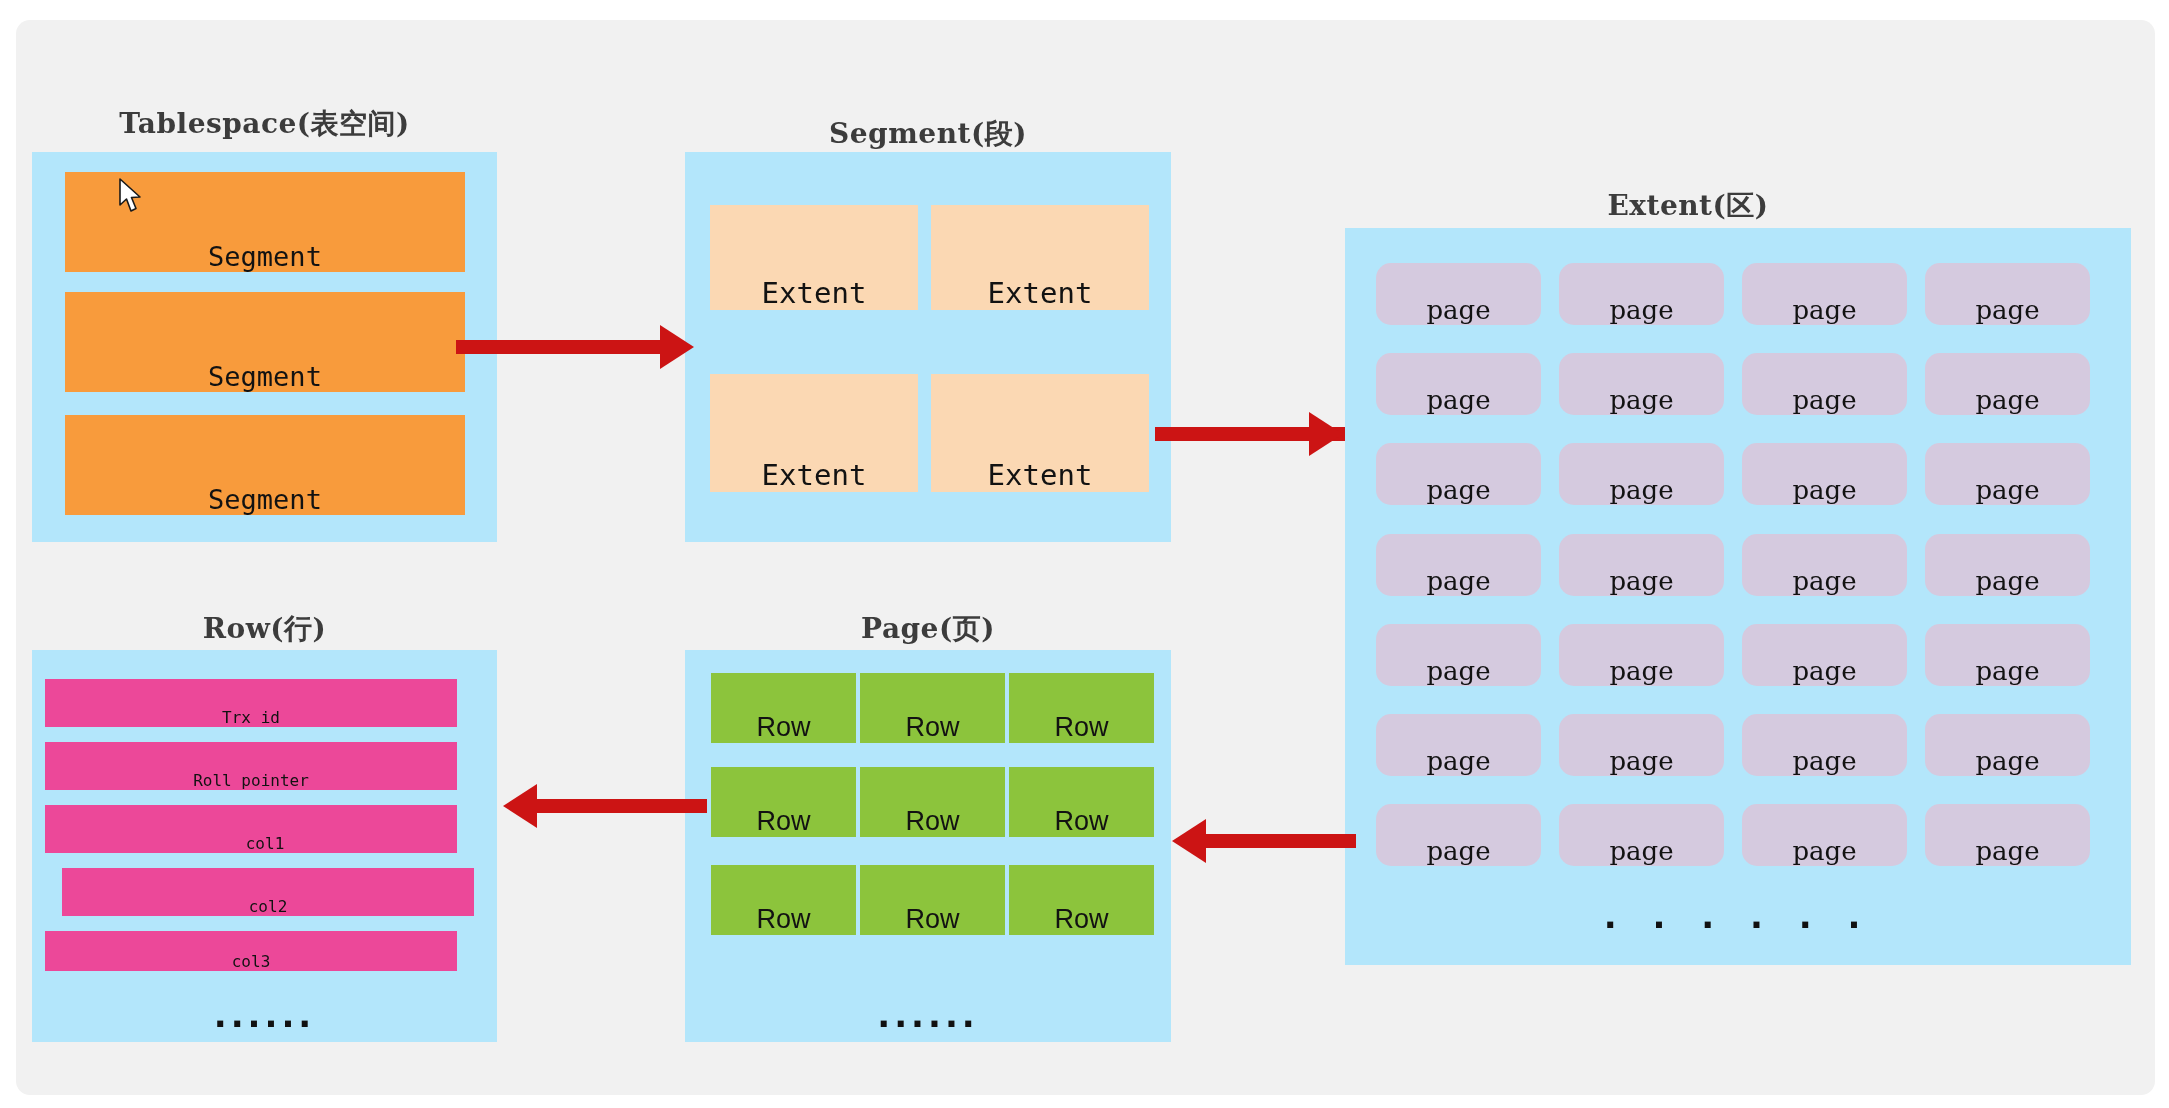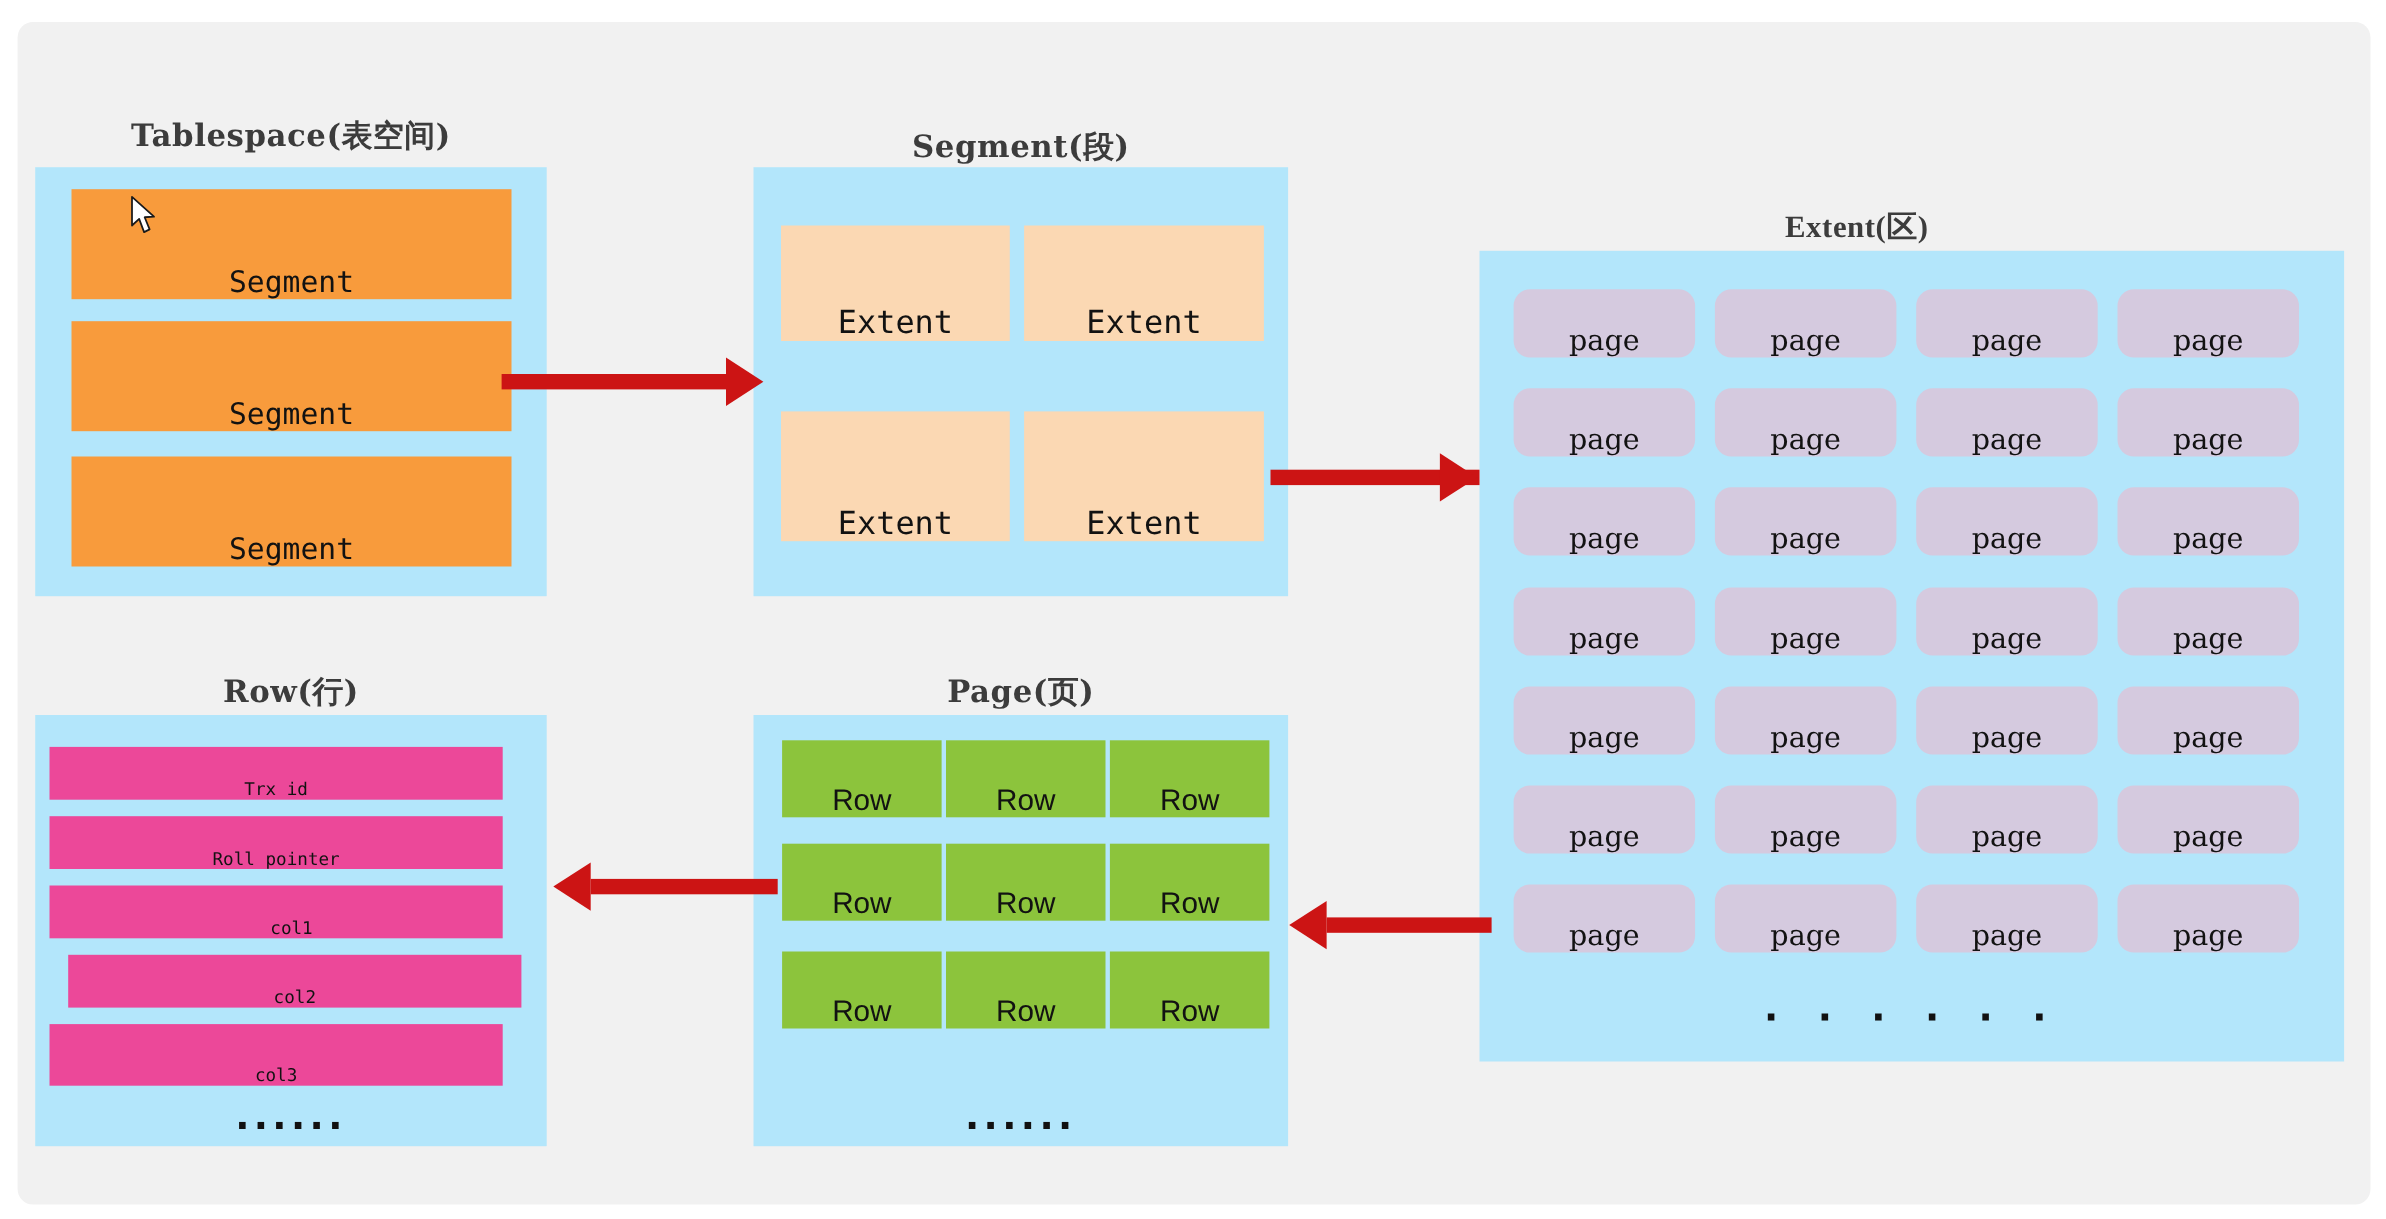--- a/index.html
+++ b/index.html
@@ -158,21 +158,21 @@
   <div class="cell cell-extent" style="left:931px; top:205px; width:218px; height:105px;">
     <span>Extent</span>
   </div>
   <div class="cell cell-extent" style="left:710px; top:374px; width:208px; height:118px;">
     <span>Extent</span>
   </div>
   <div class="cell cell-extent" style="left:931px; top:374px; width:218px; height:118px;">
     <span>Extent</span>
   </div>
 
-  <div class="group-title" style="left:1345px; top:187px; width:686px;font-family:Liberation Serif, serif;">Extent(区)</div>
+  <div class="group-title" style="left:1345px; top:187px; width:686px;">Extent(区)</div>
 
   <div class="blue-box" style="left:1345px; top:228px; width:786px; height:737px;"></div>
 
   <div class="cell cell-page" style="left:1376px; top:263px; width:165px; height:62px;">
       <span>page</span>
     </div>
   <div class="cell cell-page" style="left:1559px; top:263px; width:165px; height:62px;">
       <span>page</span>
     </div>
   <div class="cell cell-page" style="left:1742px; top:263px; width:165px; height:62px;">
@@ -307,21 +307,21 @@
     </div>
   <div class="cell cell-field" style="left:45px; top:742px; width:412px; height:48px;">
       <span>Roll pointer</span>
     </div>
   <div class="cell cell-field" style="left:45px; top:805px; width:412px; height:48px;padding-left:28px;">
       <span>col1</span>
     </div>
   <div class="cell cell-field" style="left:62px; top:868px; width:412px; height:48px;">
       <span>col2</span>
     </div>
-  <div class="cell cell-field" style="left:45px; top:931px; width:412px; height:56px;">
+  <div class="cell cell-field" style="left:45px; top:931px; width:412px; height:40px;">
       <span>col3</span>
     </div>
 
   <div class="dots" style="left:32px; top:995px; width:465px; justify-content:center;">......</div>
 
   <div class="arrow" style="left:456px; top:340px; width:220px;"></div>
   <div class="arrow-head right" style="left:660px; top:325px;"></div>
 
   <div class="arrow" style="left:1155px; top:427px; width:190px;"></div>
   <div class="arrow-head right" style="left:1309px; top:412px;"></div>

